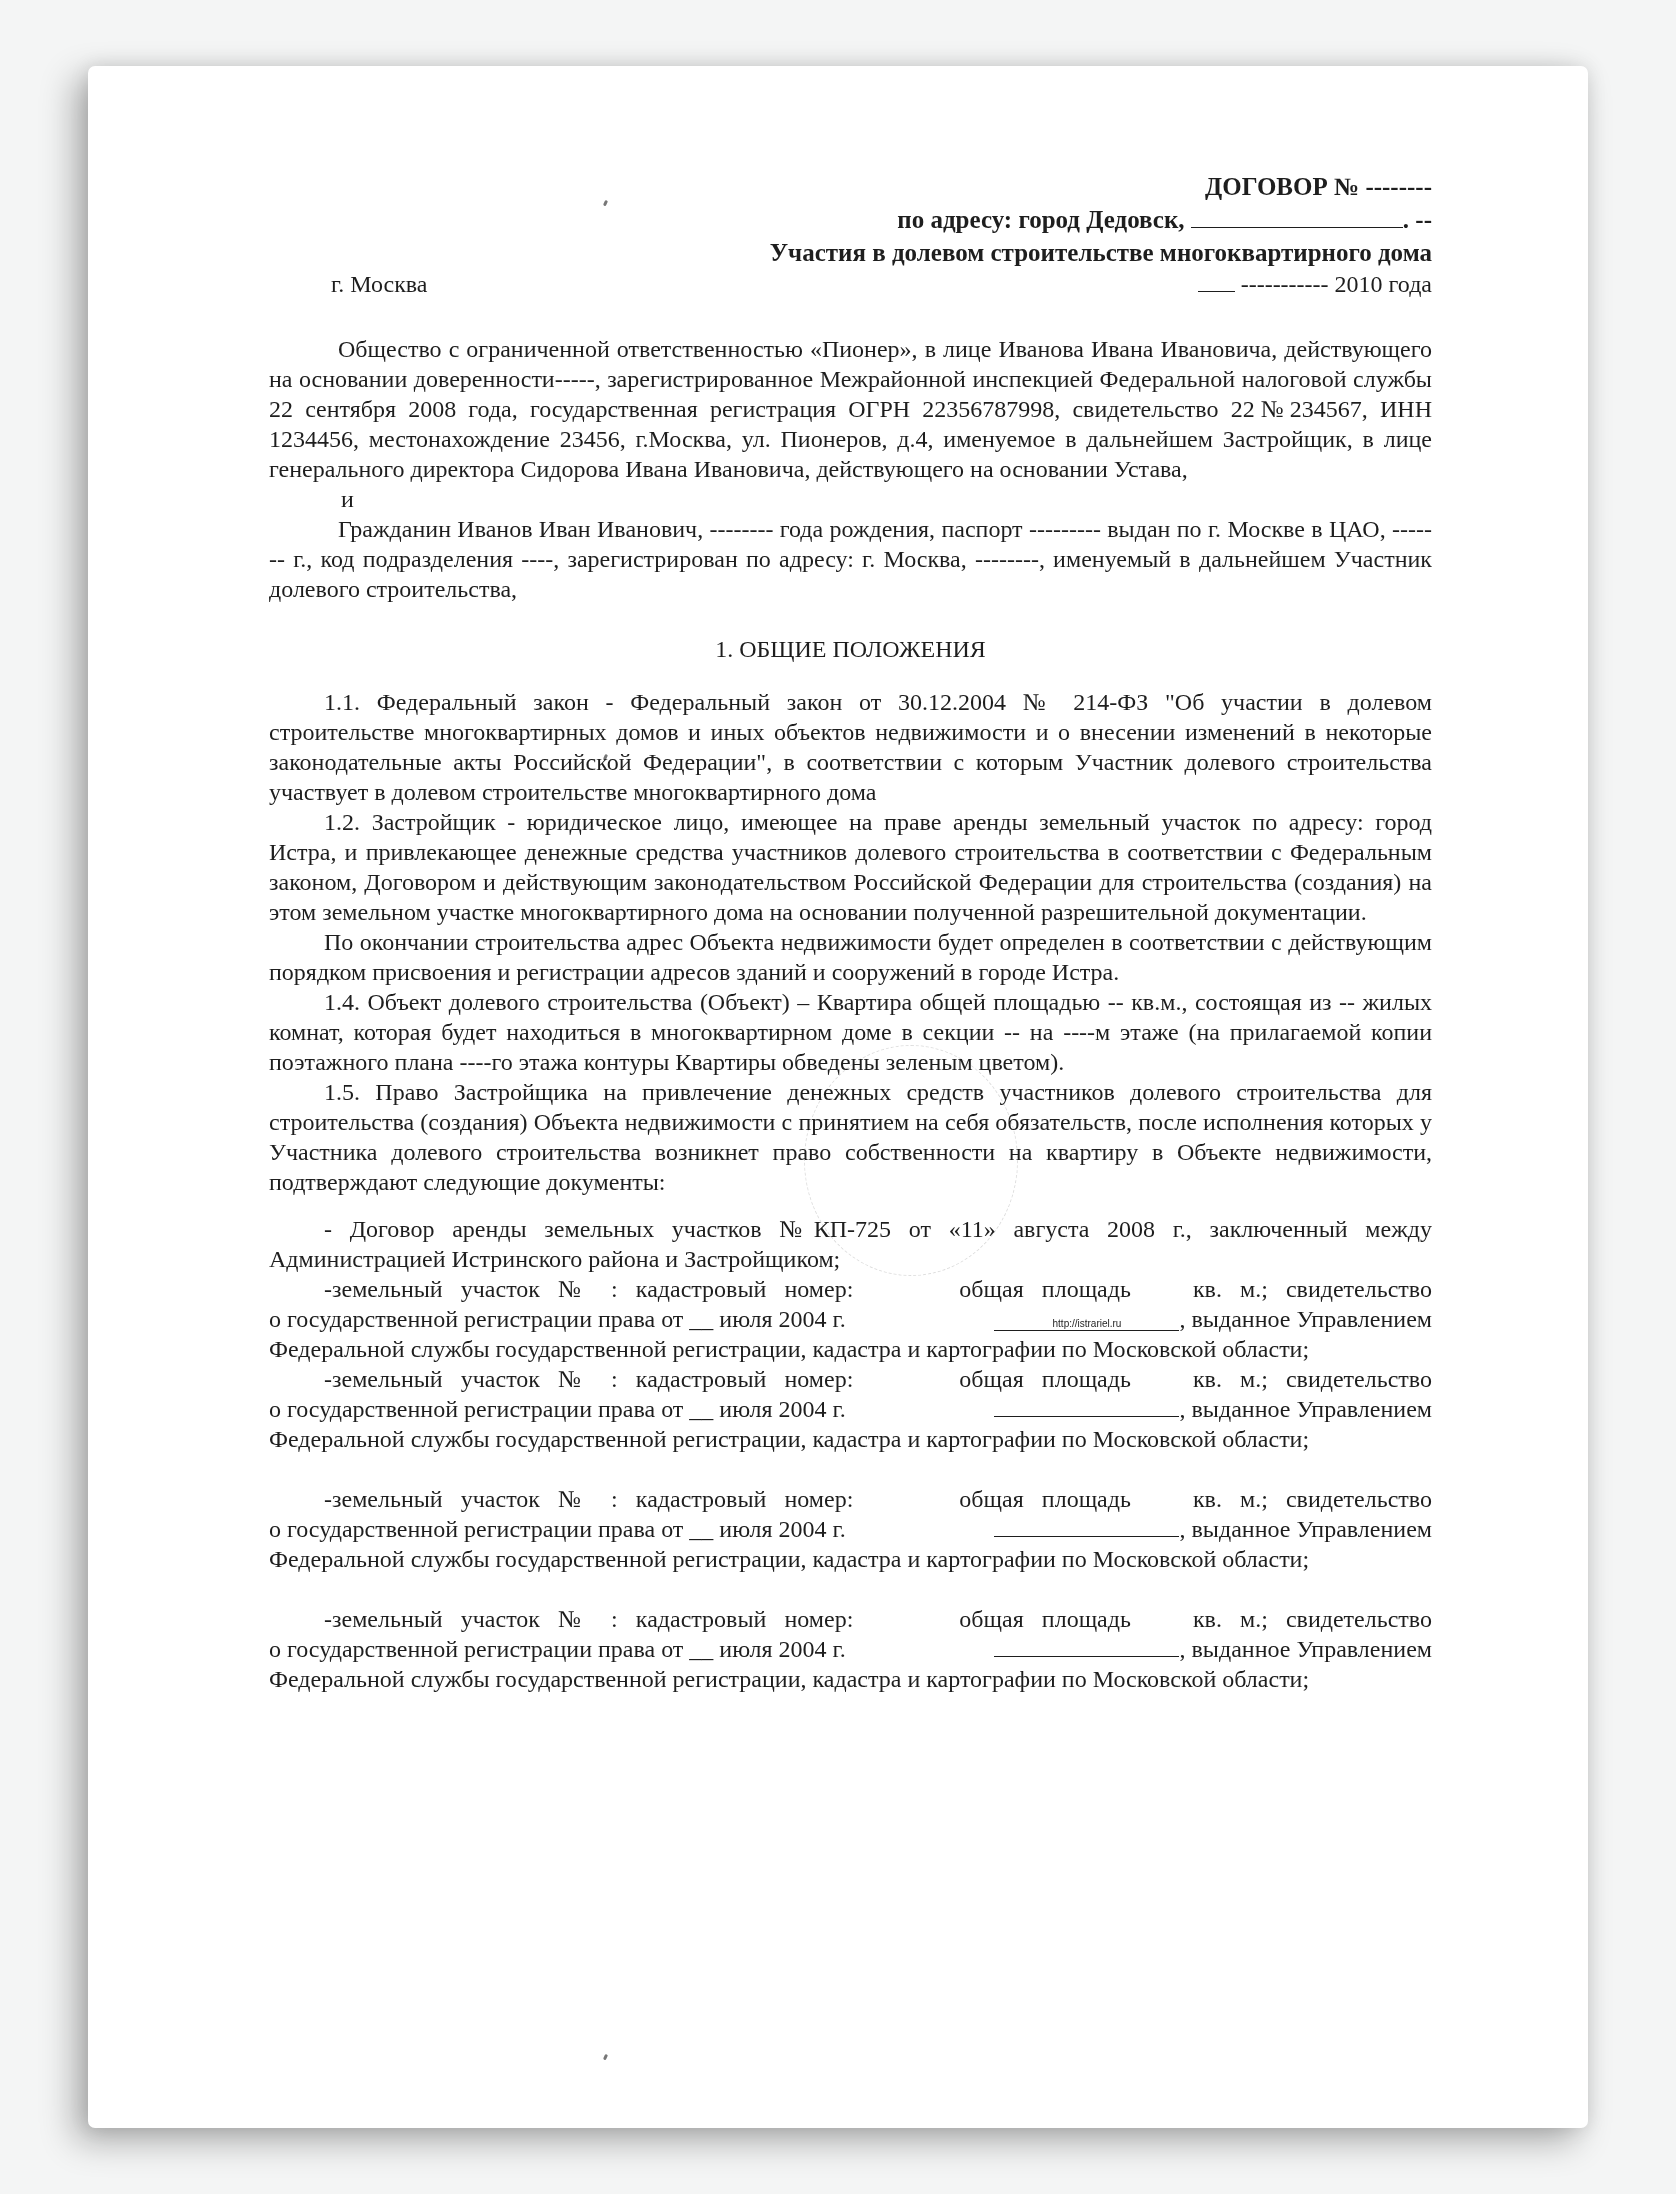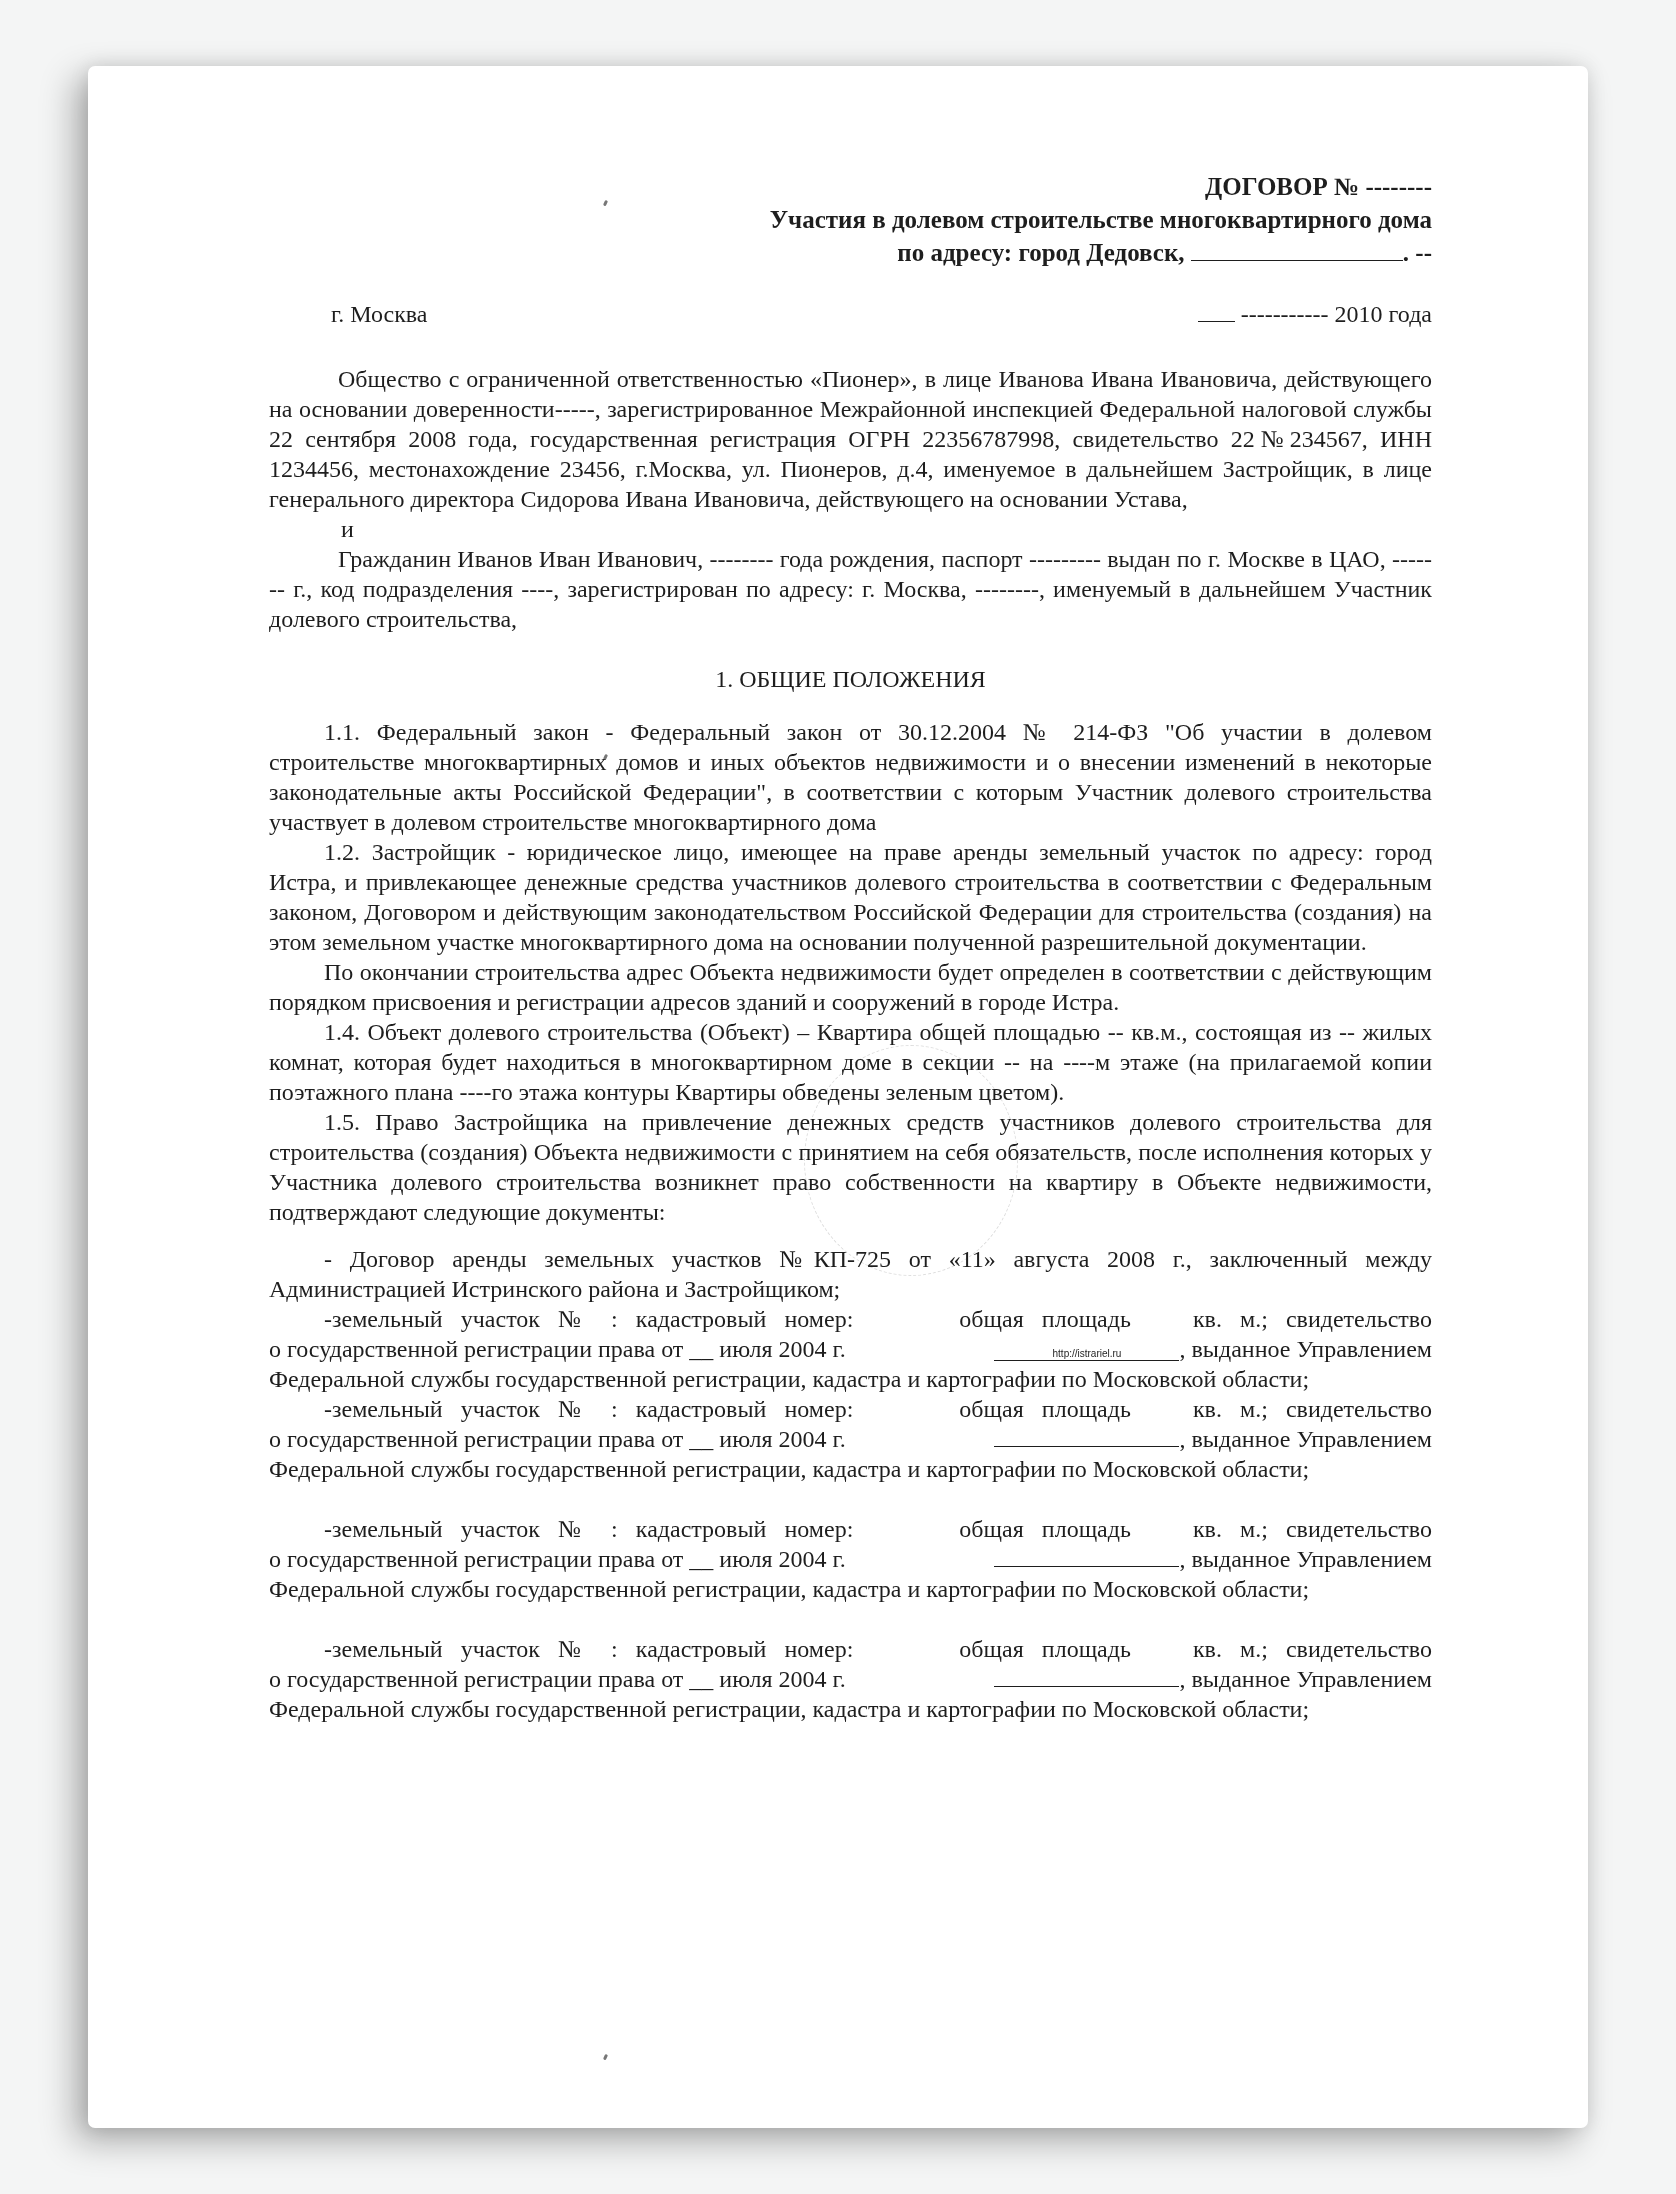--- a/index.html
+++ b/index.html
@@ -23,21 +23,20 @@
     position: absolute;
     left: 181px; top: 104px;
     width: 1163px;
     font-size: 24px;
     line-height: 30px;
   }
   .center { text-align: right; }
   .bold { font-weight: normal; }
   .title-block { font-weight: bold; font-size: 25px; line-height: 33px; }
   .place-date {
-    margin-top: 30px;
     display: flex; justify-content: space-between;
     padding-left: 62px;
   }
   .blank { display: inline-block; border-bottom: 1.8px solid #1e1e1e; height: 21px; vertical-align: baseline; }
   .p { text-align: justify; text-indent: 69px; margin: 0; }
   .gap-s { height: 30px; }
   .gap-m { height: 35px; }
   .section-title { text-align: center; margin-top: 30px; margin-bottom: 15px; }
   .indent-only { padding-left: 69px; }
   .ul-url {
@@ -66,25 +65,25 @@
 
 <div class="page">
   <div class="watermark"></div>
   <div class="speck" style="left:516px; top:134px;"></div>
   <div class="speck" style="left:516px; top:688px;"></div>
   <div class="speck" style="left:516px; top:1988px;"></div>
 
   <div class="content">
     <div class="center title-block">
       <div>ДОГОВОР № --------</div>
-      <div>Участия в долевом строительстве многоквартирного дома</div>
       <div>
         <span>по адресу: город Дедовск,</span>
         <span class="blank" style="width:212px;"></span><span>. --</span>
       </div>
+      <div>Участия в долевом строительстве многоквартирного дома</div>
     </div>
 
     <div class="place-date">
       <span>г. Москва</span>
       <span><span class="blank" style="width:37px;height:17.6px;"></span> <span>----------- 2010 года</span></span>
     </div>
 
     <div class="gap-m"></div>
 
     <p class="p"><span class="bold">Общество с ограниченной ответственностью «Пионер»,</span><span> в лице Иванова Ивана Ивановича, действующего на основании доверенности-----, зарегистрированное Межрайонной инспекцией Федеральной налоговой службы 22 сентября 2008 года, государственная регистрация ОГРН 22356787998, свидетельство 22№234567, ИНН 1234456, местонахождение 23456, г.Москва, ул. Пионеров, д.4, именуемое в дальнейшем Застройщик, в лице генерального директора Сидорова Ивана Ивановича, действующего на основании Устава,</span></p>

